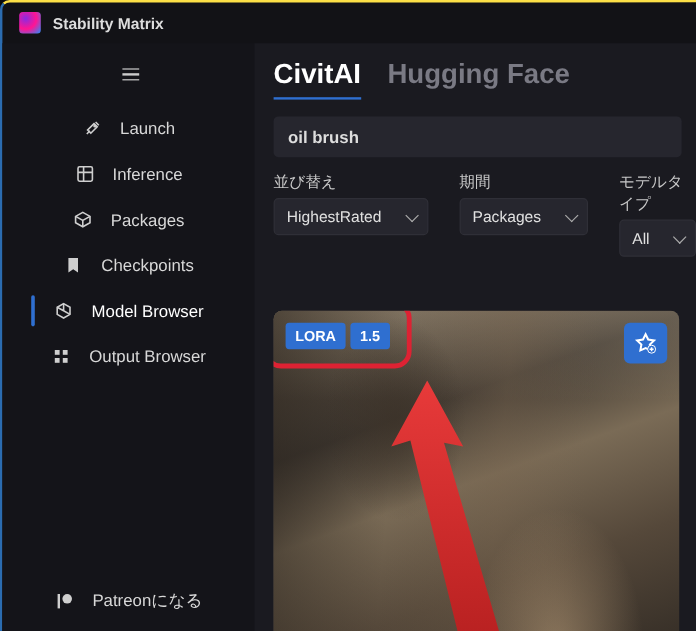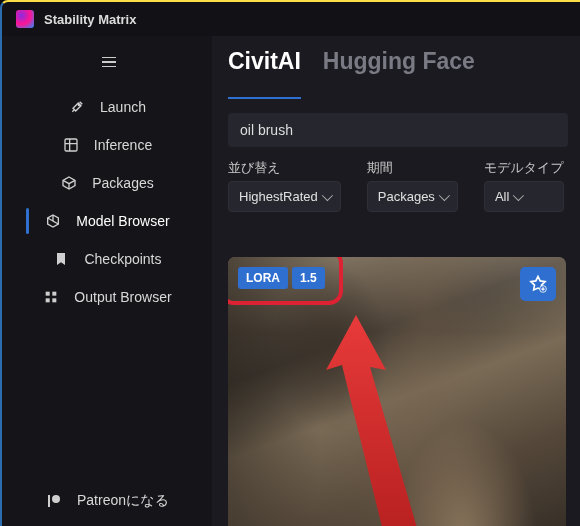--- a/index.html
+++ b/index.html
@@ -98,54 +98,55 @@
   .tabs {
     display: flex;
     gap: 22px;
     align-items: baseline;
     margin-bottom: 14px;
   }
   .tab {
     font-size: 23px;
     font-weight: 600;
     color: #7a7a84;
-    padding-bottom: 22px;
+    padding-bottom: 6px;
     cursor: pointer;
   }
   .tab.active {
     color: #fff;
     border-bottom: 2px solid #2f6fd0;
   }
   .search {
     background: #26262e;
     border: none;
     border-radius: 4px;
     padding: 9px 12px;
     color: #ddd;
     font-size: 14px;
     width: 340px;
     margin-bottom: 12px;
+    font-weight: bold;
   }
   .filters-row {
     display: flex;
     gap: 26px;
     margin-bottom: 21px;
   }
   .filter-group { display: flex; flex-direction: column; gap: 4px; }
   .filter-label { font-size: 13px; color: #c8c8c8; }
   .select {
     background: #26262e;
     border: 1px solid #2f2f37;
     border-radius: 4px;
     padding: 7px 10px;
     color: #e0e0e0;
     font-size: 13px;
     display: flex;
     align-items: center;
-    gap: 4px;
+    gap: 20px;
     cursor: pointer;
   }
   .select .chev {
     width: 8px; height: 8px;
     border-right: 1.5px solid #aaa;
     border-bottom: 1.5px solid #aaa;
     transform: rotate(45deg) translateY(-2px);
   }
 
   .results {
@@ -244,37 +245,37 @@
       <div class="nav-item">
         <span class="ico">
           <svg viewBox="0 0 24 24" fill="none" stroke="currentColor" stroke-width="2">
               <path d="M12 3l9 5v8l-9 5-9-5V8l9-5z"></path>
               <path d="M3 8l9 5 9-5M12 13v8"></path>
             </svg>
         </span>
         <span>Packages</span>
       </div>
 
+      <div class="nav-item">
+        <span class="ico">
+          <svg viewBox="0 0 24 24" fill="currentColor">
+              <path d="M6 3h12v18l-6-4-6 4V3z"></path>
+            </svg>
+        </span>
+        <span>Checkpoints</span>
+      </div>
+
       <div class="nav-item active">
         <span class="ico">
           <svg viewBox="0 0 24 24" fill="none" stroke="currentColor" stroke-width="2">
               <path d="M12 3l8 4.5v9L12 21l-8-4.5v-9L12 3z"></path>
               <path d="M12 3v9l8 4.5M12 12L4 7.5"></path>
             </svg>
         </span>
         <span>Model Browser</span>
-      </div>
-
-      <div class="nav-item">
-        <span class="ico">
-          <svg viewBox="0 0 24 24" fill="currentColor">
-              <path d="M6 3h12v18l-6-4-6 4V3z"></path>
-            </svg>
-        </span>
-        <span>Checkpoints</span>
       </div>
 
       <div class="nav-item">
         <span class="ico">
           <svg viewBox="0 0 24 24" fill="currentColor">
               <rect x="4" y="4" width="6" height="6"></rect>
               <rect x="14" y="4" width="6" height="6"></rect>
               <rect x="4" y="14" width="6" height="6"></rect>
               <rect x="14" y="14" width="6" height="6"></rect>
             </svg>

